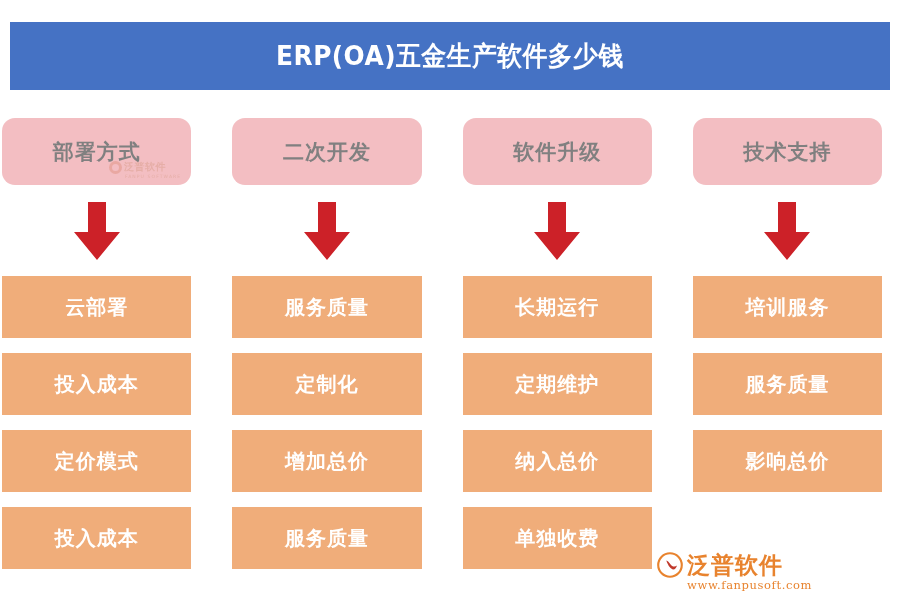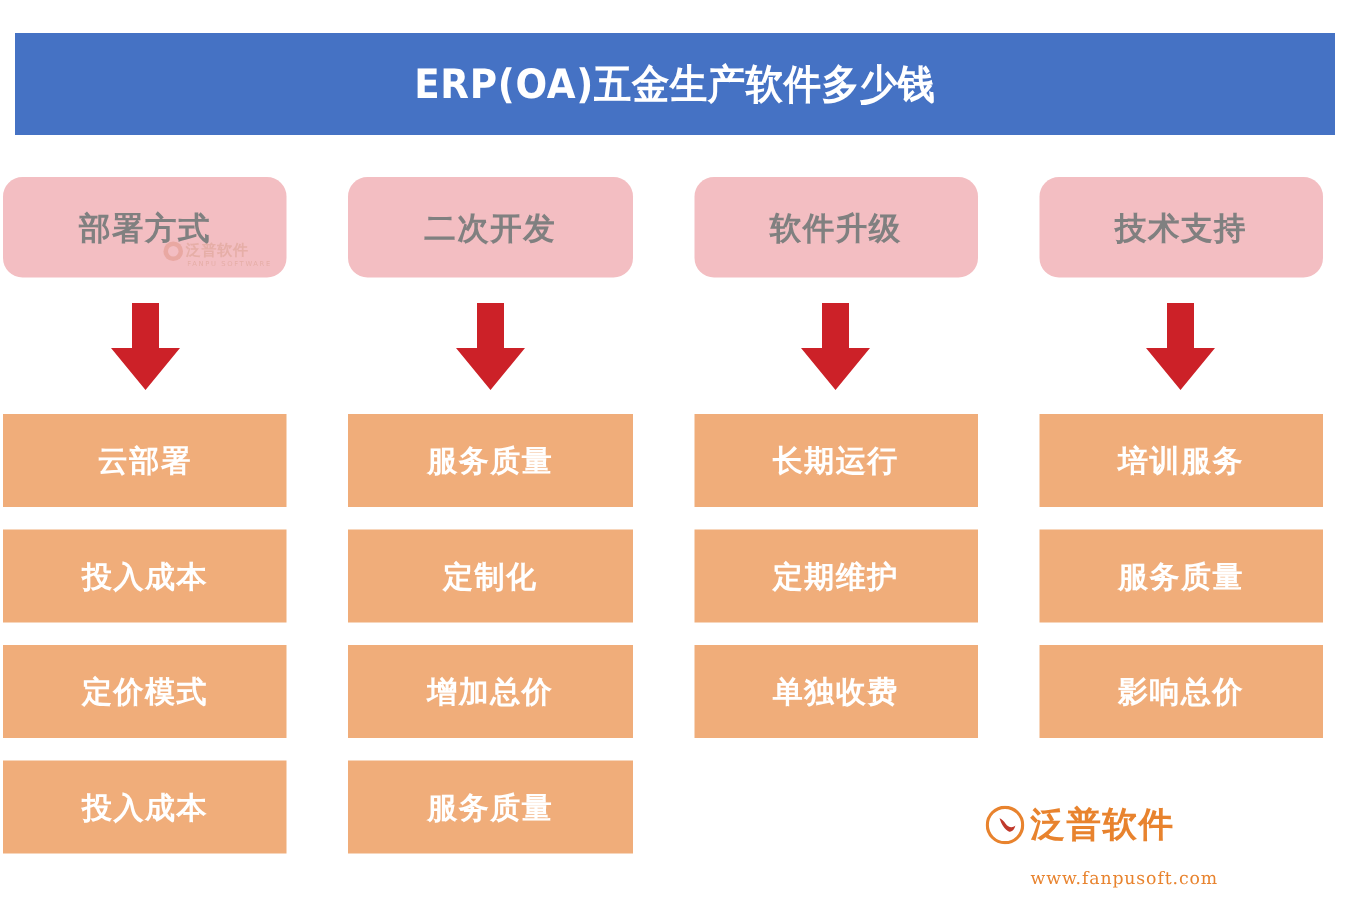--- a/index.html
+++ b/index.html
@@ -178,21 +178,21 @@
     font-weight: 700;
     color: #e8832e;
     letter-spacing: 1px;
     line-height: 1;
   }
   .brand-url {
     font-size: 11.5px;
     color: #e8832e;
     letter-spacing: 0.6px;
     margin-left: 30px;
-    margin-top: 15px;
+    margin-top: 0;
     font-family: "DejaVu Serif", "Liberation Serif", serif;
   }
 </style>
 </head>
 <body>
 
 <div class="canvas">
 
   <div class="title-bar">
     <div class="title-text">ERP(OA)五金生产软件多少钱</div>
@@ -263,20 +263,23 @@
     <svg class="arrow" viewBox="0 0 46 58">
       <polygon points="14,0 32,0 32,30 46,30 23,58 0,30 14,30" fill="#CC2128"></polygon>
     </svg>
         </div>
 
       <div class="cell">
         <span class="cell-label">长期运行</span>
       </div>
       <div class="cell">
         <span class="cell-label">定期维护</span>
+      </div>
+      <div class="cell">
+        <span class="cell-label">纳入总价</span>
       </div>
       <div class="cell">
         <span class="cell-label">单独收费</span>
       </div>
       </div>
       <div class="column">
         <div class="head-card">
           <span class="head-card-label">技术支持</span>
 
         </div>

